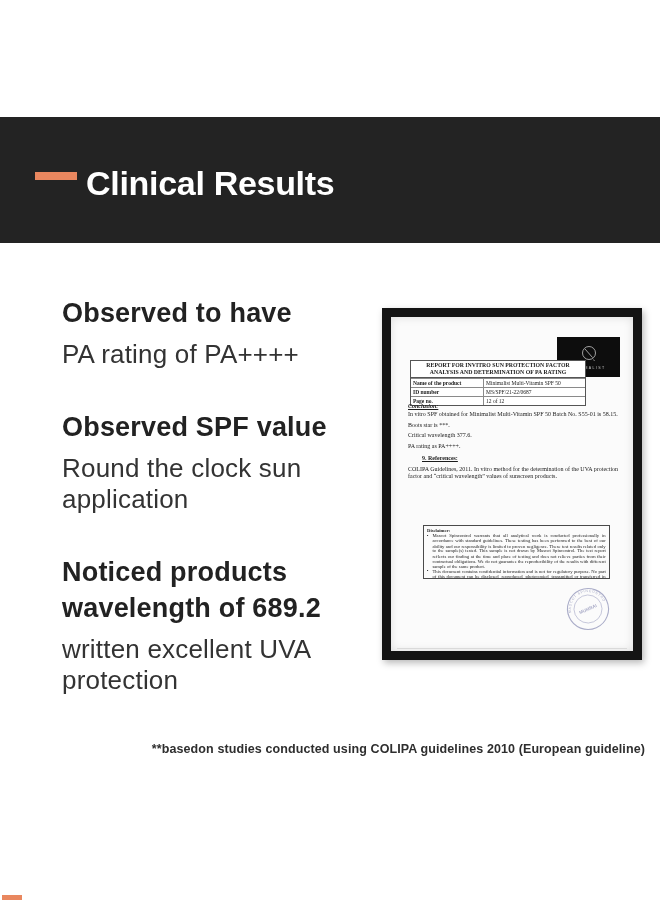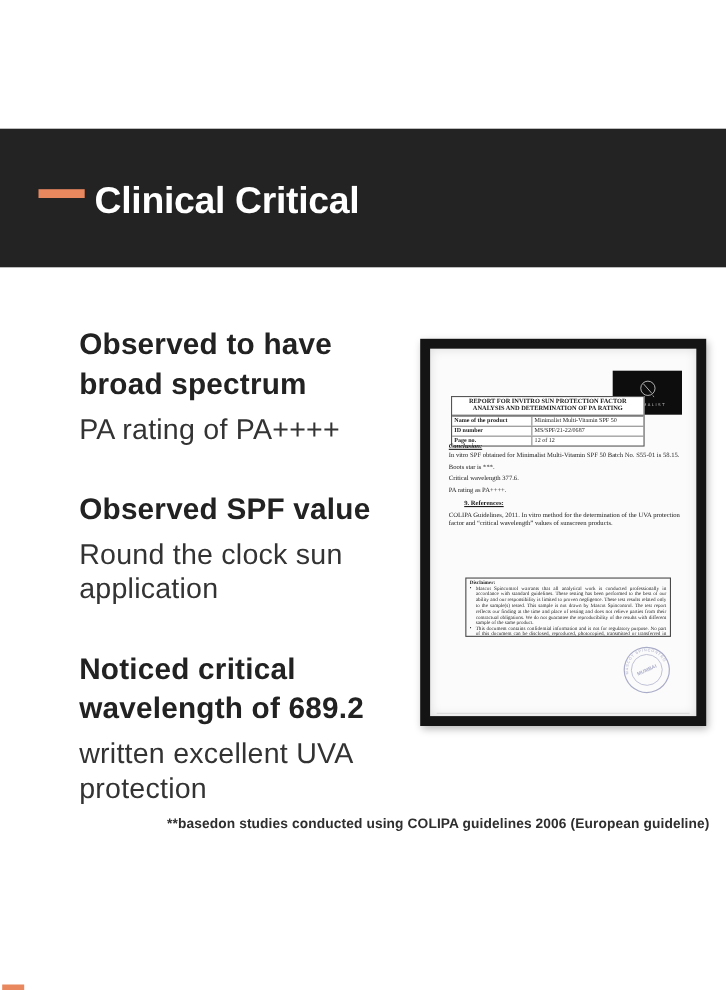--- a/index.html
+++ b/index.html
@@ -16,21 +16,21 @@
   .accent-dash {
     width:42px; height:8px; background:#E9875F; margin-left:35px;
     transform:translateY(-4px);
   }
   .page-title {
     margin:6px 0 0 9px; font-size:34px; font-weight:bold; color:#ffffff;
     letter-spacing:-0.3px;
   }
 
   
-  .results { position:absolute; left:72px; top:295px; width:330px; }
+  .results { position:absolute; left:62px; top:295px; width:330px; }
   .result-block { margin-bottom:39px; }
   .result-heading { margin:0; font-size:27px; font-weight:bold; color:#222222;
     line-height:36px; letter-spacing:0.2px; }
   .result-heading span { display:block; }
   .result-detail { margin:8px 0 0 0; font-size:26px; color:#333333; letter-spacing:0.2px; }
 
   
   .frame {
     position:absolute; left:382px; top:308px; width:260px; height:352px;
     background:#141414; padding:9px; box-sizing:border-box;
@@ -87,40 +87,39 @@
   }
   .bottom-accent { position:absolute; left:2px; top:895px; width:20px; height:5px; background:#E9875F; }
 </style>
 </head>
 <body>
 
 <div class="canvas">
 
   <div class="topbar">
     <span class="accent-dash"></span>
-    <h1 class="page-title">Clinical Critical</h1>
+    <h1 class="page-title">Clinical Results</h1>
   </div>
 
   <div class="results">
     <div class="result-block">
       <h2 class="result-heading">
         <span>Observed to have</span>
-        <span>broad spectrum</span>
       </h2>
       <p class="result-detail">PA rating of PA++++</p>
     </div>
     <div class="result-block">
       <h2 class="result-heading">
         <span>Observed SPF value</span>
       </h2>
       <p class="result-detail">Round the clock sun application</p>
     </div>
     <div class="result-block">
       <h2 class="result-heading">
-        <span>Noticed critical</span>
+        <span>Noticed products</span>
         <span>wavelength of 689.2</span>
       </h2>
       <p class="result-detail">written excellent UVA protection</p>
     </div>
   </div>
 
   <div class="frame">
     <div class="paper">
 
       <div class="logo-box">
@@ -178,16 +177,16 @@
             <textPath href="#stamp-arc" startOffset="6%">MASCOT SPINCONTROL</textPath>
           </text>
           <text x="23" y="24.6" font-size="4.6" font-weight="bold" fill="#9093B8" text-anchor="middle" font-family="Liberation Sans, sans-serif">MUMBAI</text>
         </g>
       </svg>
 
       <div class="paper-edge"></div>
     </div>
   </div>
 
-  <p class="footnote">**basedon studies conducted using COLIPA guidelines 2006 (European guideline)</p>
+  <p class="footnote">**basedon studies conducted using COLIPA guidelines 2010 (European guideline)</p>
 
   <span class="bottom-accent"></span>
 </div>
 
 </body></html>

